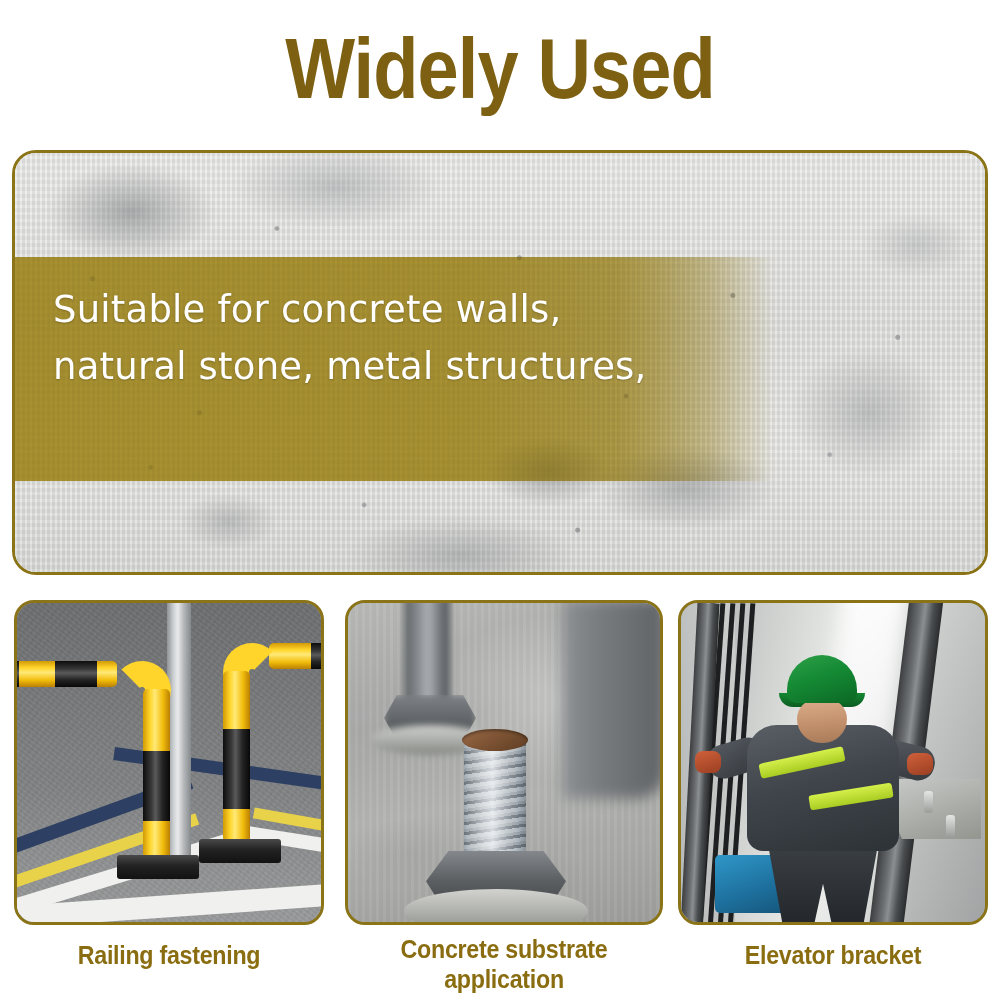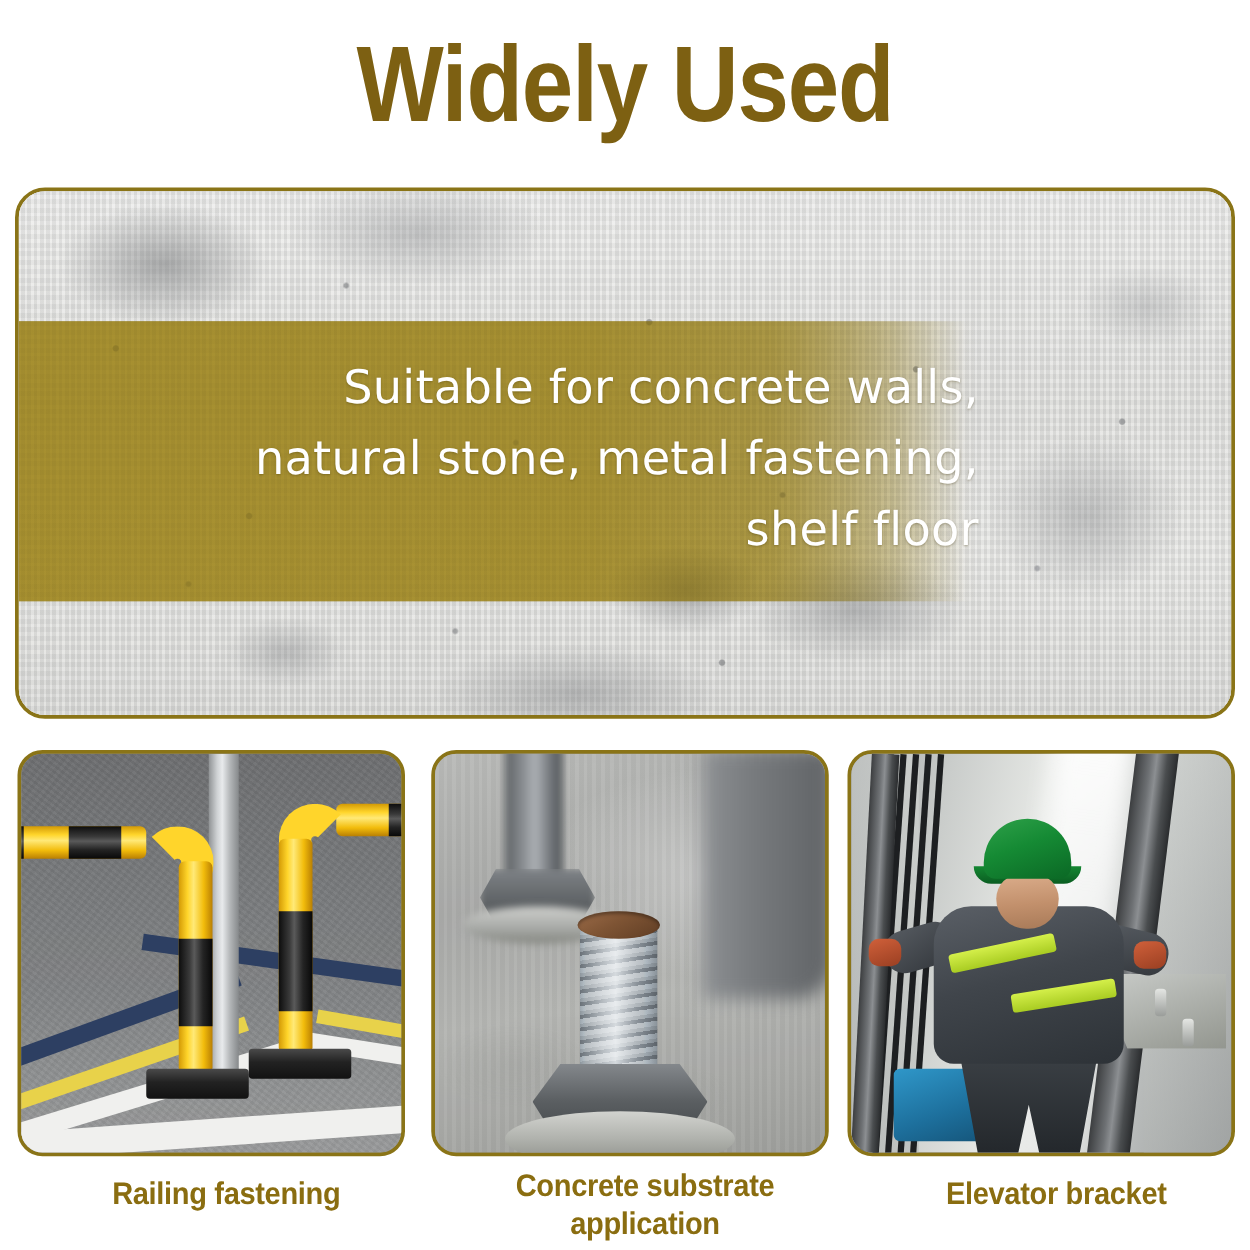--- a/index.html
+++ b/index.html
@@ -85,21 +85,20 @@
   }
   .hero-text{
     position:absolute;left:38px;top:128px;width:730px;
     color:#ffffff;
     font-family:"DejaVu Sans","Liberation Sans",sans-serif;
     font-weight:400;
     font-size:37px;
     line-height:57px;
     letter-spacing:.2px;
     text-shadow:0 1px 2px rgba(60,48,6,.35);
-    text-align:right;
   }
   .hero-text div{white-space:nowrap;}
 
   
   .cards{position:absolute;left:0;top:600px;width:1000px;height:325px;}
   .card{
     position:absolute;top:0;height:325px;
     border:3px solid #8a7417;border-radius:20px;
     overflow:hidden;box-sizing:border-box;background:#9a9a98;
   }
@@ -286,21 +285,21 @@
   }
   .bracket{
     position:absolute;right:4px;top:176px;width:104px;height:60px;
     background:linear-gradient(160deg,#c9ccc9,#93968f);
     clip-path:polygon(0 0,100% 0,100% 100%,24% 100%);
   }
   .bolt-sm{position:absolute;width:9px;height:22px;border-radius:3px;
     background:linear-gradient(180deg,#e4e6e3,#9a9d9a);}
 
   
-  .caps{position:absolute;left:12px;top:934px;width:880px;height:62px;}
+  .caps{position:absolute;left:0;top:934px;width:880px;height:62px;}
   .cap{
     position:absolute;top:0;text-align:center;
     color:#8a6d10;
     font-family:"Liberation Sans","DejaVu Sans",sans-serif;
     font-weight:700;font-size:25px;line-height:30px;
     letter-spacing:-.3px;
   }
   .cap span{display:block;transform:scaleX(.93);transform-origin:50% 50%;white-space:nowrap;}
   .cap.p1{left:14px;width:310px;top:6px;}
   .cap.p2{left:345px;width:318px;top:0px;}
@@ -313,22 +312,21 @@
 
   <div class="title">Widely Used</div>
 
   <div class="hero">
     <div class="concrete"></div>
     <div class="speckle"></div>
     <div class="goldband"></div>
     <div class="goldband2"></div>
     <div class="hero-text">
       <div>Suitable for concrete walls,</div>
-      <div>natural stone, metal fastening,</div>
-      <div>shelf floor</div>
+      <div>natural stone, metal structures,</div>
     </div>
   </div>
 
   <div class="cards">
 
     <div class="card c1">
       <div class="ph">
         <div class="asphalt"></div>
         <div class="blueline" style="left:-20px;top:206px;width:200px;height:14px;transform:rotate(-20deg);"></div>
         <div class="blueline" style="left:96px;top:160px;width:230px;height:13px;transform:rotate(8deg);"></div>

